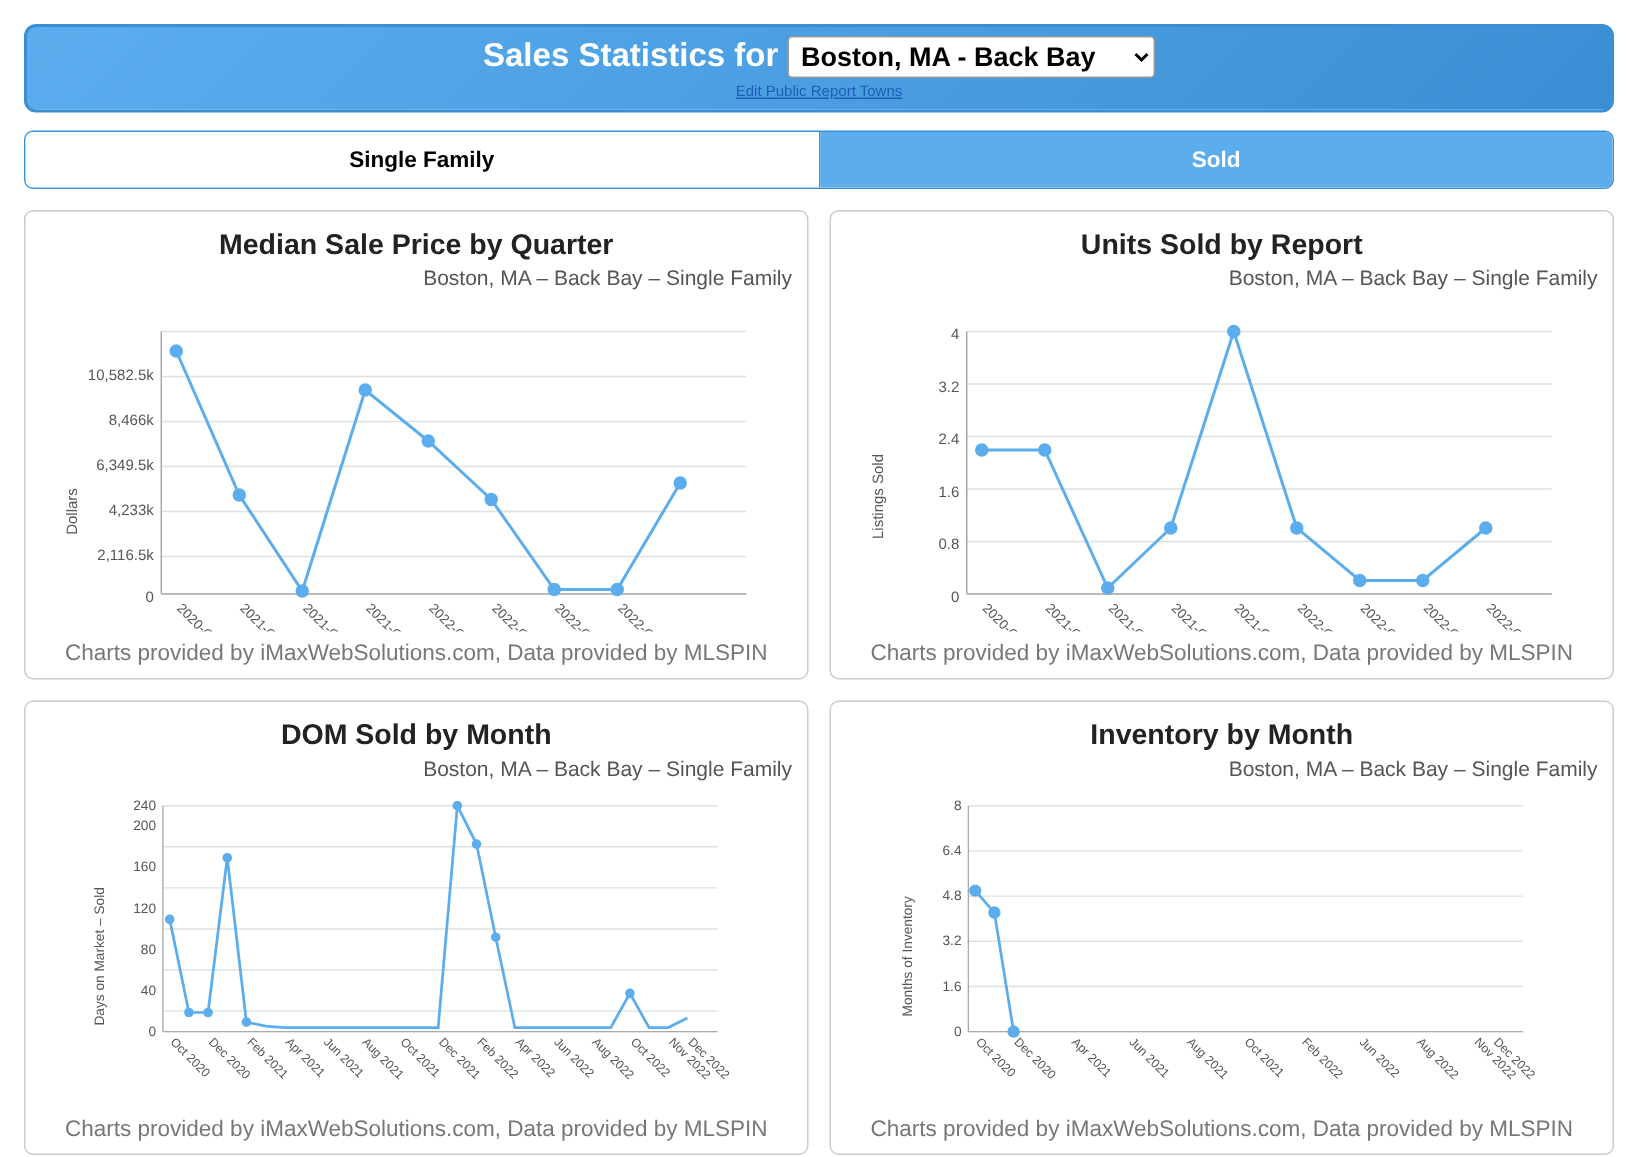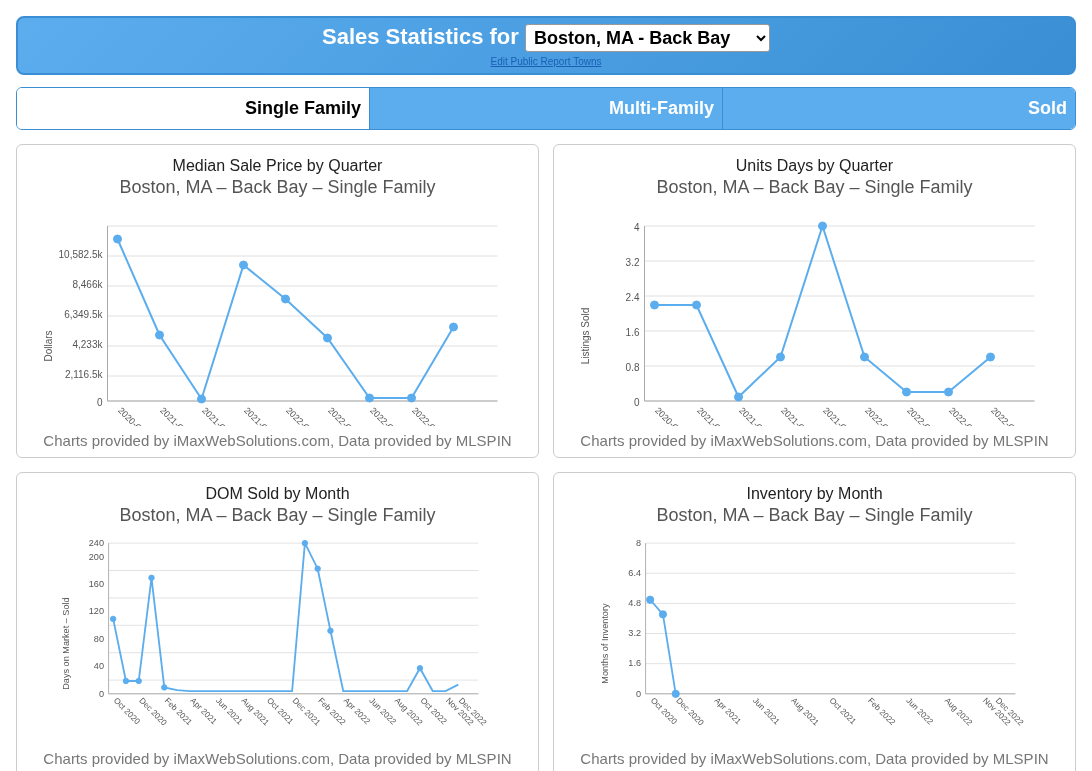--- a/index.html
+++ b/index.html
@@ -56,22 +56,22 @@
       width: 100%;
       margin-bottom: 14px;
       border-radius: 6px;
       overflow: hidden;
       border: 1px solid #3a8fd4;
     }
 
     .tab {
       flex: 1;
       padding: 10px 8px;
-      text-align: right;
-      font-size: 18px;
+      text-align: center;
+      font-size: 15px;
       font-weight: bold;
       color: #fff;
       background: #5badee;
       cursor: pointer;
       border-right: 1px solid #3a8fd4;
     }
 
     .tab:last-child {
       border-right: none;
     }
@@ -88,30 +88,30 @@
     }
 
     .chart-card {
       background: #fff;
       border: 1px solid #ccc;
       border-radius: 6px;
       padding: 12px 10px 8px;
     }
 
     .chart-title {
-      font-size: 16px;
-      font-weight: normal;
+      font-size: 19px;
+      font-weight: bold;
       text-align: center;
       color: #222;
       margin-bottom: 2px;
     }
 
     .chart-subtitle {
-      font-size: 18px;
-      text-align: center;
+      font-size: 14px;
+      text-align: right;
       color: #555;
       margin-bottom: 8px;
     }
 
     .chart-area {
       position: relative;
       width: 100%;
       height: 220px;
     }
 
@@ -175,21 +175,20 @@
         <option>Boston, MA - Back Bay</option>
         <option>Boston, MA - South End</option>
         <option>Boston, MA - Beacon Hill</option>
       </select>
     </div>
     <a class="header-link">Edit Public Report Towns</a>
   </div>
 
   <div class="tabs-row">
     <div class="tab active">Single Family</div>
-    <div class="tab">Multi-Family</div>
     <div class="tab">Sold</div>
   </div>
 
   <div class="charts-grid">
 
     <div class="chart-card">
       <div class="chart-title">Median Sale Price by Quarter</div>
       <div class="chart-subtitle">Boston, MA – Back Bay – Single Family</div>
       <div class="chart-area">
         <svg viewBox="0 0 480 220" xmlns="http://www.w3.org/2000/svg">
@@ -232,21 +231,21 @@
           <text transform="translate(248,205) rotate(45)" class="x-axis-label" font-size="8">2022-Q1</text>
           <text transform="translate(290,205) rotate(45)" class="x-axis-label" font-size="8">2022-Q2</text>
           <text transform="translate(332,205) rotate(45)" class="x-axis-label" font-size="8">2022-Q3</text>
           <text transform="translate(374,205) rotate(45)" class="x-axis-label" font-size="8">2022-Q4</text>
         </svg>
       </div>
       <div class="chart-footer">Charts provided by iMaxWebSolutions.com, Data provided by MLSPIN</div>
     </div>
 
     <div class="chart-card">
-      <div class="chart-title">Units Days by Quarter</div>
+      <div class="chart-title">Units Sold by Report</div>
       <div class="chart-subtitle">Boston, MA – Back Bay – Single Family</div>
       <div class="chart-area">
         <svg viewBox="0 0 480 220" xmlns="http://www.w3.org/2000/svg">
           <text transform="translate(14,130) rotate(-90)" text-anchor="middle" class="y-axis-label" font-size="11">Listings Sold</text>
 
           <line x1="70" y1="20" x2="460" y2="20" class="grid-line"></line>
           <line x1="70" y1="55" x2="460" y2="55" class="grid-line"></line>
           <line x1="70" y1="90" x2="460" y2="90" class="grid-line"></line>
           <line x1="70" y1="125" x2="460" y2="125" class="grid-line"></line>
           <line x1="70" y1="160" x2="460" y2="160" class="grid-line"></line>

